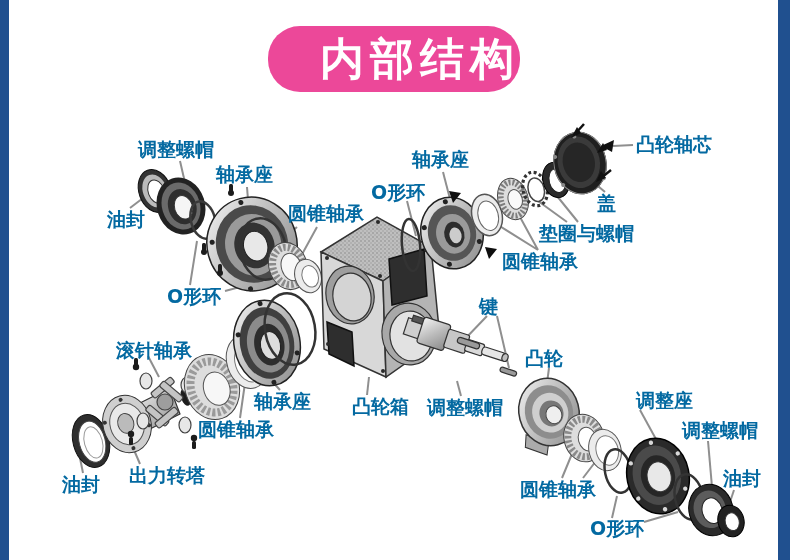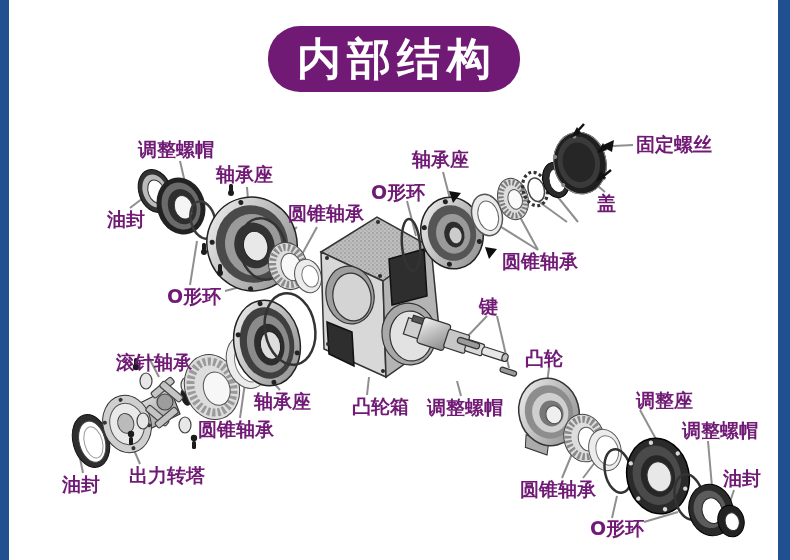--- a/index.html
+++ b/index.html
@@ -6,32 +6,32 @@
   body{width:790px;height:560px;font-family:"DejaVu Sans","Liberation Sans",sans-serif;}
   .stage{position:relative;width:790px;height:560px;background:#fff;overflow:hidden;}
   .side-border{position:absolute;top:0;height:560px;}
   .side-border.left{left:0;width:9px;}
   .side-border.right{right:0;width:12px;}
   .banner{position:absolute;left:268px;top:26px;width:252px;height:66px;border-radius:32px;
           display:flex;align-items:center;justify-content:center;}
   .banner span{color:#fff;font-size:44px;font-weight:bold;letter-spacing:6px;line-height:1;
                text-indent:6px;white-space:nowrap;}
   .diagram-svg{position:absolute;left:0;top:0;}
-  .lbl{position:absolute;font-size:19px;font-weight:bold;color:#701a75;white-space:nowrap;
+  .lbl{position:absolute;font-size:19px;font-weight:bold;color:#0369a1;white-space:nowrap;
        line-height:1.1;letter-spacing:0;}
 </style>
 </head>
 <body>
 
 <div class="stage">
 
   <div class="side-border left" style="background: rgb(32, 80, 143);"></div>
   <div class="side-border right" style="background: rgb(32, 80, 143);"></div>
 
-  <div class="banner" style="background: #701a75;">
+  <div class="banner" style="background: #ec4899; justify-content: flex-end;">
     <span style="color: rgb(255, 255, 255);">内部结构</span>
   </div>
 
   <svg class="diagram-svg" width="790" height="560" viewBox="0 0 790 560">
     <defs>
       <linearGradient id="met" x1="0" y1="0" x2="1" y2="1">
         <stop offset="0" stop-color="#f4f4f4"></stop>
           <stop offset="0.5" stop-color="#bcbcbc"></stop>
           <stop offset="1" stop-color="#8a8a8a"></stop>
       </linearGradient>
@@ -311,24 +311,25 @@
     </g>
   </svg>
 
   <div class="lbl" style="left:138px;top:139px">调整螺帽</div>
   <div class="lbl" style="left:216px;top:164px">轴承座</div>
   <div class="lbl" style="left:107px;top:209px">油封</div>
   <div class="lbl" style="left:288px;top:203px">圆锥轴承</div>
   <div class="lbl" style="left:371px;top:182px">O形环</div>
   <div class="lbl" style="left:412px;top:149px">轴承座</div>
   <div class="lbl" style="left:502px;top:251px">圆锥轴承</div>
-  <div class="lbl" style="left:636px;top:134px">固定螺丝</div>
+  <div class="lbl" style="left:539px;top:223px">垫圈与螺帽</div>
+  <div class="lbl" style="left:636px;top:134px">凸轮轴芯</div>
   <div class="lbl" style="left:597px;top:193px">盖</div>
   <div class="lbl" style="left:167px;top:286px">O形环</div>
-  <div class="lbl" style="left:116px;top:352px">滚针轴承</div>
+  <div class="lbl" style="left:116px;top:340px">滚针轴承</div>
   <div class="lbl" style="left:479px;top:296px">键</div>
   <div class="lbl" style="left:525px;top:348px">凸轮</div>
   <div class="lbl" style="left:254px;top:391px">轴承座</div>
   <div class="lbl" style="left:198px;top:419px">圆锥轴承</div>
   <div class="lbl" style="left:352px;top:396px">凸轮箱</div>
   <div class="lbl" style="left:427px;top:397px">调整螺帽</div>
   <div class="lbl" style="left:129px;top:465px">出力转塔</div>
   <div class="lbl" style="left:62px;top:474px">油封</div>
   <div class="lbl" style="left:636px;top:390px">调整座</div>
   <div class="lbl" style="left:682px;top:420px">调整螺帽</div>

